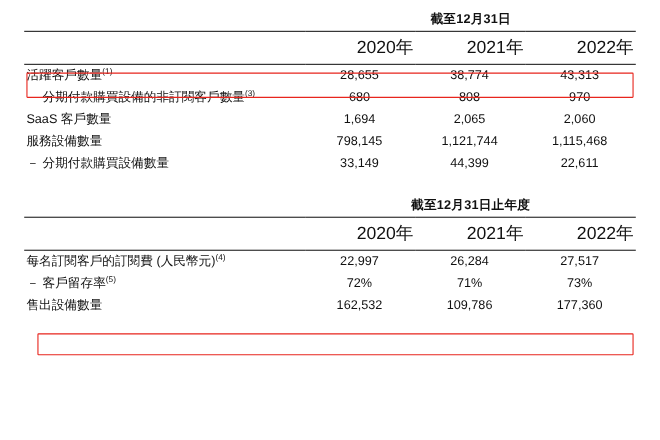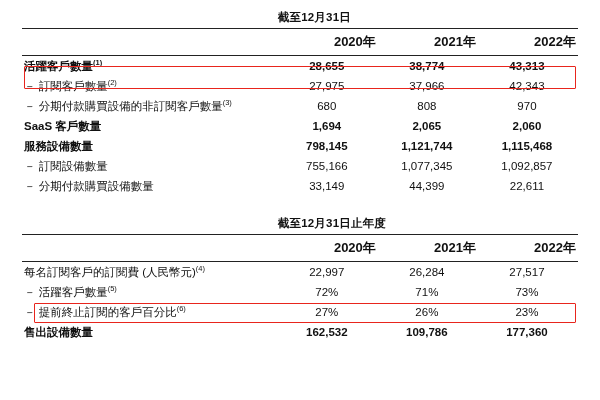--- a/index.html
+++ b/index.html
@@ -30,29 +30,30 @@
   col.label { width: 46%; }
   col.c1 { width: 18%; }
   col.c2 { width: 18%; }
   col.c3 { width: 18%; }
 
   td, th {
     padding: 0;
     vertical-align: bottom;
   }
   .hdr-span {
+    text-align: center;
     font-weight: bold;
     font-size: 11.5px;
     padding-bottom: 3px;
     letter-spacing: 0.2px;
   }
   .hdr-year {
     text-align: right;
-    font-weight: bold;
-    font-size: 13px;
+    font-weight: normal;
+    font-size: 16px;
     padding: 4px 2px 4px 0;
   }
   .rule-top td {
     border-top: 1px solid #222;
     height: 0;
     font-size: 0;
     line-height: 0;
   }
   .rule-under td {
     border-bottom: 1px solid #222;
@@ -69,21 +70,21 @@
     text-align: left;
     padding-left: 2px;
     padding-right: 4px;
     white-space: nowrap;
     overflow: hidden;
   }
   .row td.val {
     text-align: center;
     font-variant-numeric: tabular-nums;
   }
-  .bold td { font-weight: bold; }
+  .bold td { font-weight: normal; }
   .indent .lbl { padding-left: 26px; }
   sup {
     font-size: 7.5px;
     vertical-align: super;
     line-height: 0;
   }
   .gap {
     height: 18px;
   }
   .gap td { font-size: 0; line-height: 0; height: 18px; }
@@ -134,48 +135,36 @@
           <td colspan="4"></td>
         </tr>
 
       <tr class="row bold">
         <td class="lbl"><span>活躍客戶數量</span><sup>(1)</sup></td>
         <td class="val">28,655</td>
         <td class="val">38,774</td>
         <td class="val">43,313</td>
       </tr>
       <tr class="row indent">
-        <td class="lbl"><span>－ 訂閱客戶數量</span><sup>(2)</sup></td>
-        <td class="val">27,975</td>
-        <td class="val">37,966</td>
-        <td class="val">42,343</td>
-      </tr>
-      <tr class="row indent">
         <td class="lbl"><span>－ 分期付款購買設備的非訂閱客戶數量</span><sup>(3)</sup></td>
         <td class="val">680</td>
         <td class="val">808</td>
         <td class="val">970</td>
       </tr>
       <tr class="row bold">
         <td class="lbl"><span>SaaS 客戶數量</span><sup></sup></td>
         <td class="val">1,694</td>
         <td class="val">2,065</td>
         <td class="val">2,060</td>
       </tr>
       <tr class="row bold">
         <td class="lbl"><span>服務設備數量</span><sup></sup></td>
         <td class="val">798,145</td>
         <td class="val">1,121,744</td>
         <td class="val">1,115,468</td>
-      </tr>
-      <tr class="row indent">
-        <td class="lbl"><span>－ 訂閱設備數量</span><sup></sup></td>
-        <td class="val">755,166</td>
-        <td class="val">1,077,345</td>
-        <td class="val">1,092,857</td>
       </tr>
       <tr class="row indent">
         <td class="lbl"><span>－ 分期付款購買設備數量</span><sup></sup></td>
         <td class="val">33,149</td>
         <td class="val">44,399</td>
         <td class="val">22,611</td>
       </tr>
       <tr class="gap">
           <td colspan="4"></td>
         </tr>
@@ -208,30 +197,24 @@
           <td colspan="4"></td>
         </tr>
 
       <tr class="row">
         <td class="lbl"><span>每名訂閱客戶的訂閱費 (人民幣元)</span><sup>(4)</sup></td>
         <td class="val">22,997</td>
         <td class="val">26,284</td>
         <td class="val">27,517</td>
       </tr>
       <tr class="row indent">
-        <td class="lbl"><span>－ 活躍客戶數量</span><sup>(5)</sup></td>
+        <td class="lbl"><span>－ 客戶留存率</span><sup>(5)</sup></td>
         <td class="val">72%</td>
         <td class="val">71%</td>
         <td class="val">73%</td>
-      </tr>
-      <tr class="row indent">
-        <td class="lbl"><span>－ 提前終止訂閱的客戶百分比</span><sup>(6)</sup></td>
-        <td class="val">27%</td>
-        <td class="val">26%</td>
-        <td class="val">23%</td>
       </tr>
       <tr class="row bold">
         <td class="lbl"><span>售出設備數量</span><sup></sup></td>
         <td class="val">162,532</td>
         <td class="val">109,786</td>
         <td class="val">177,360</td>
       </tr>
     </tbody>
   </table>
 

